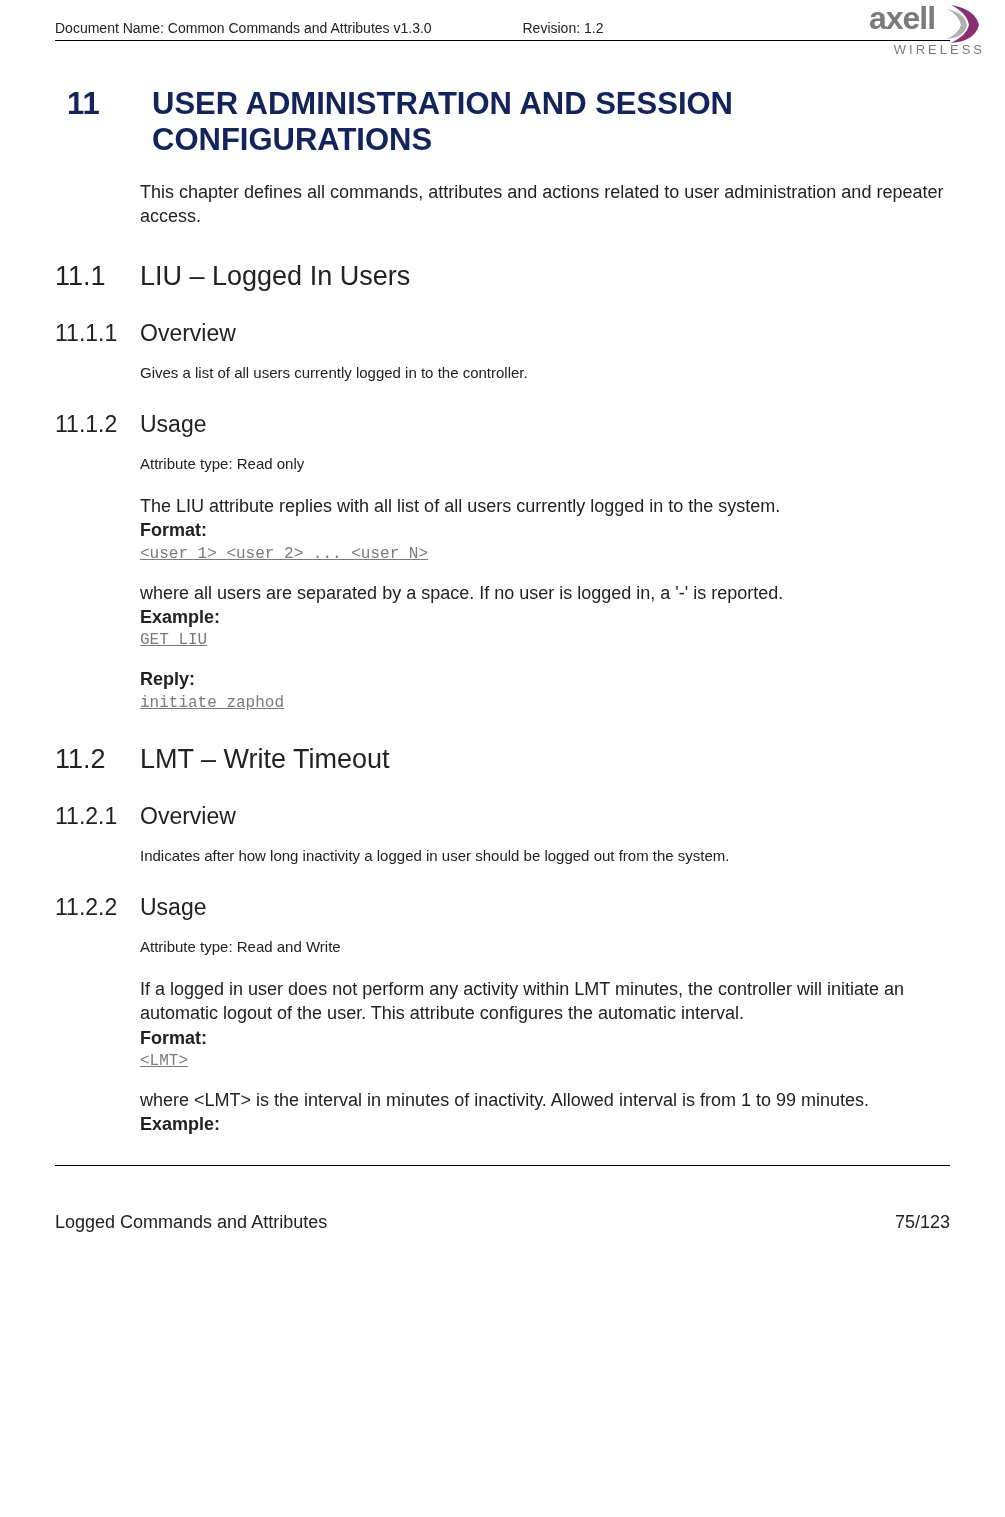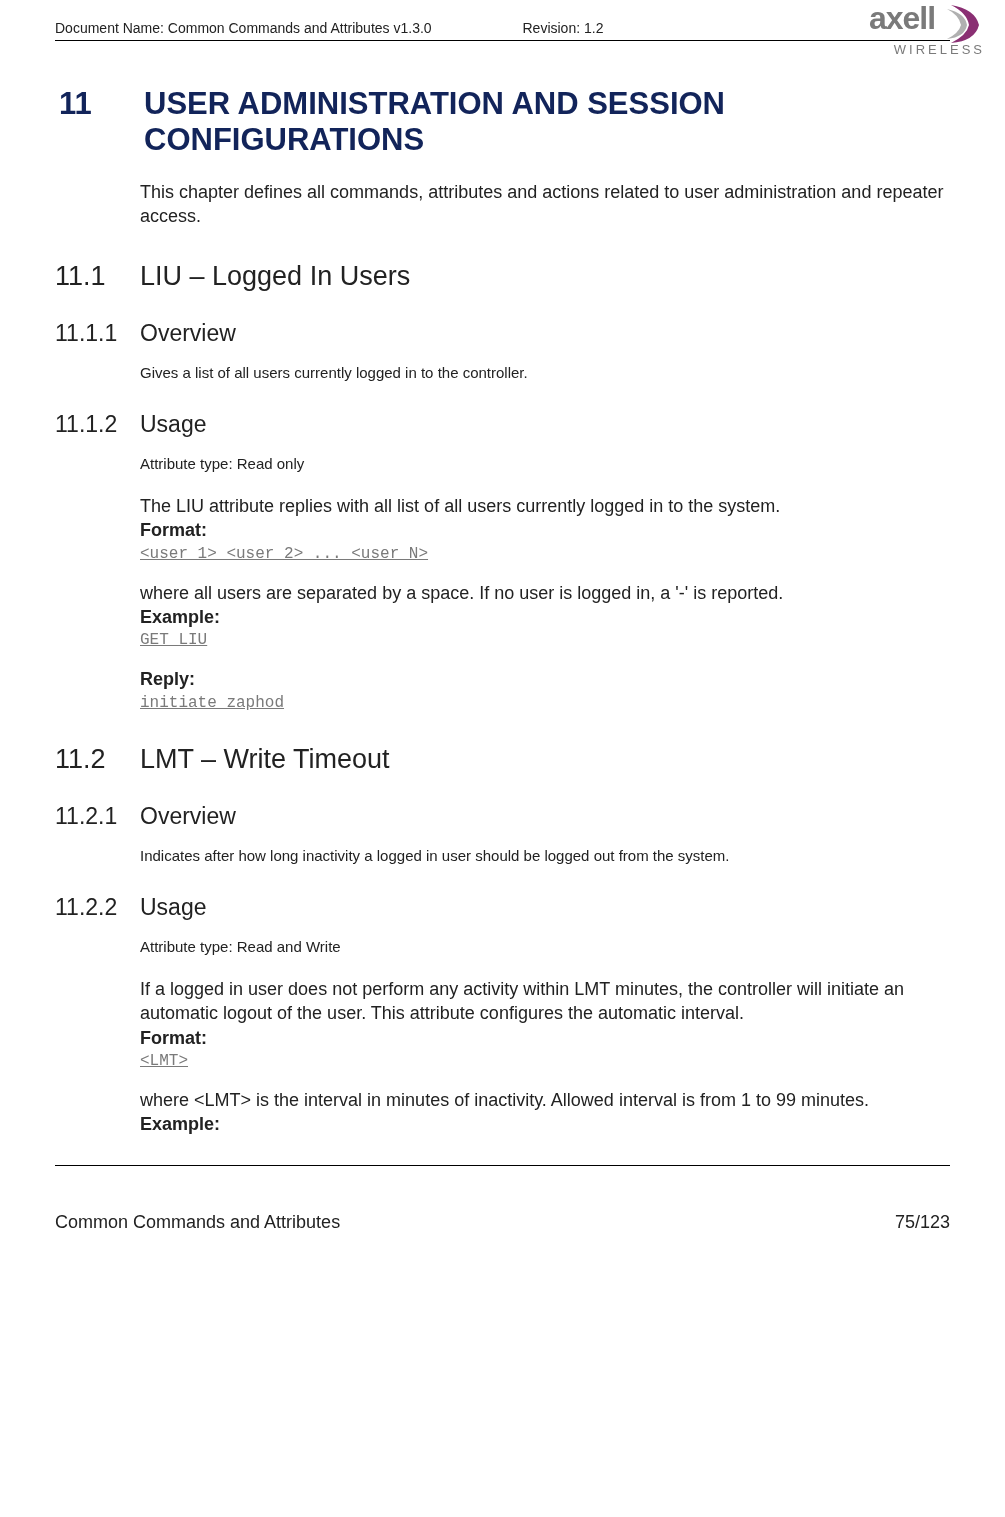--- a/index.html
+++ b/index.html
@@ -60,21 +60,21 @@
       margin: 0 0 45px 0;
     }
     .content {
       padding-left: 0;
     }
     h1.chapter-title {
       font-family: Verdana, sans-serif;
       font-size: 31px;
       font-weight: bold;
       color: #12245a;
-      margin: 0 0 22px 4px;
+      margin: 0 0 22px 12px;
       display: flex;
     }
     h1.chapter-title .num {
       min-width: 85px;
       flex-shrink: 0;
     }
     h1.chapter-title .txt {
       flex: 1;
     }
     .body-text {
@@ -237,16 +237,16 @@
 
     <p class="para-nospace">
       <span>where &lt;LMT&gt; is the interval in minutes of inactivity. Allowed interval is from 1 to 99 minutes.</span><br>
       <span class="label-bold">Example:</span>
     </p>
 
   </div>
 
   <hr class="footer-hr">
   <div class="footer">
-    <div>Common Commands and Attributes</div>
+    <div>Logged Commands and Attributes</div>
     <div>75/123</div>
   </div>
 </div>
 
 </body></html>

